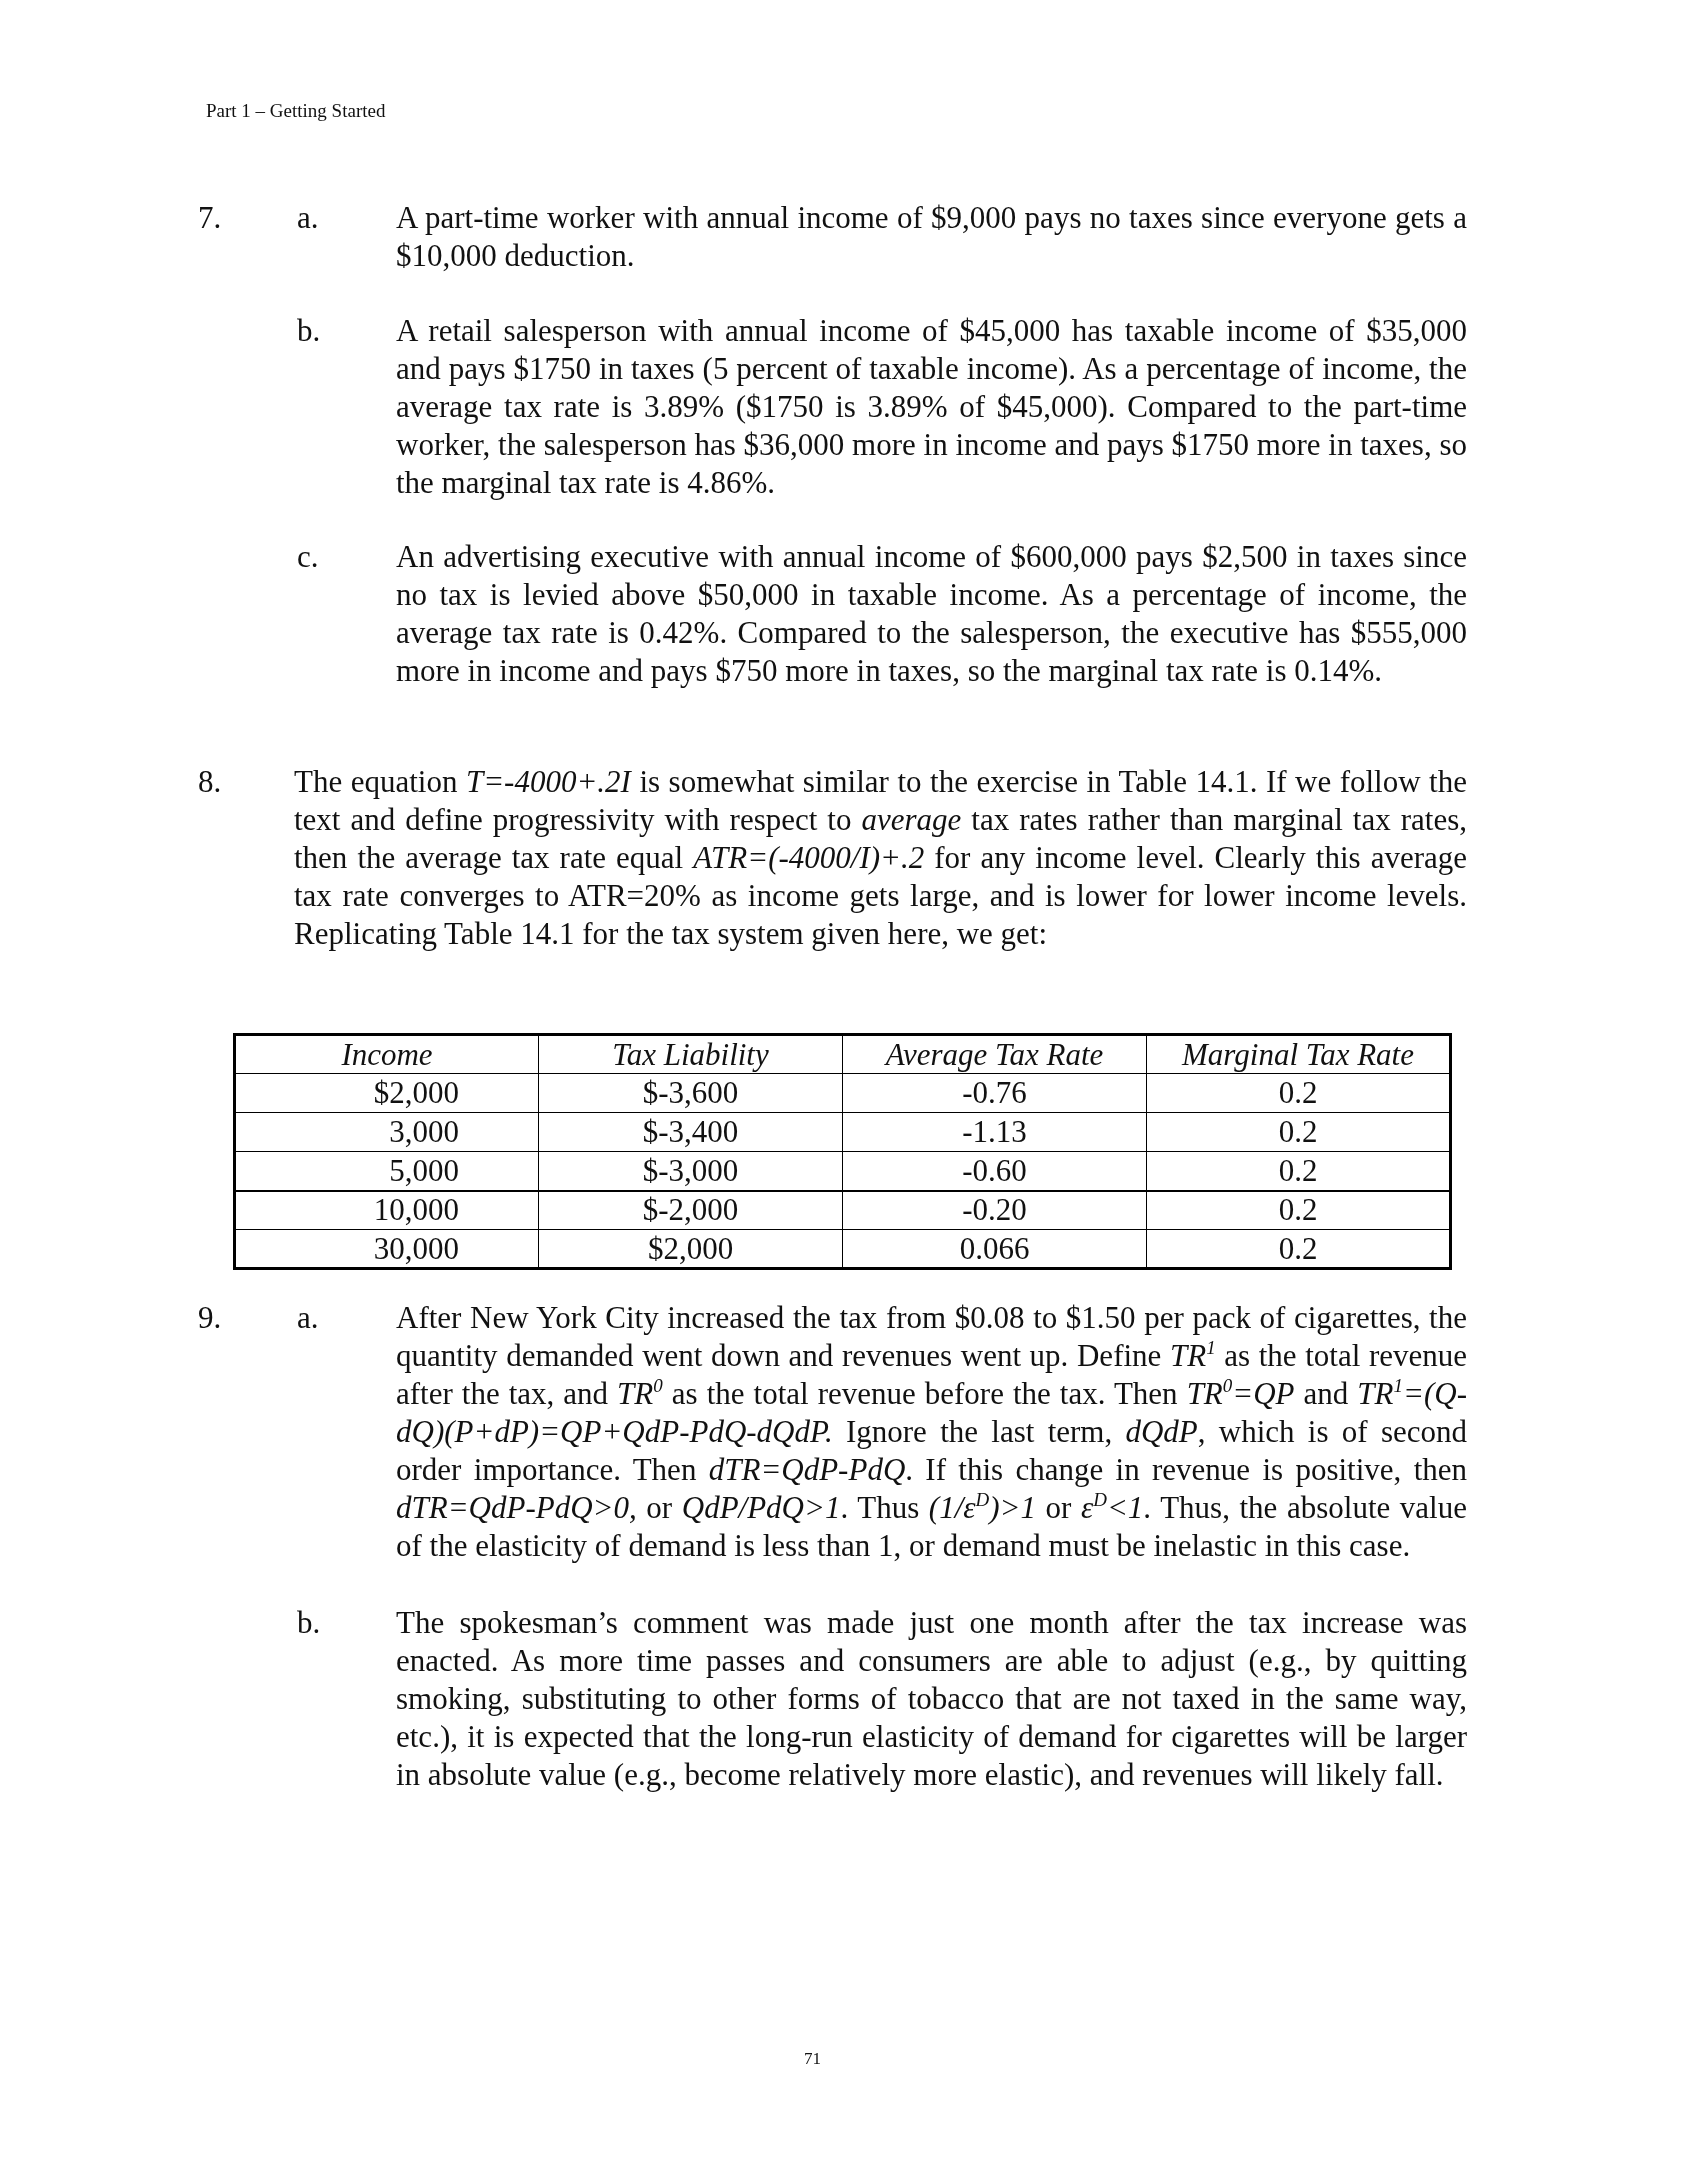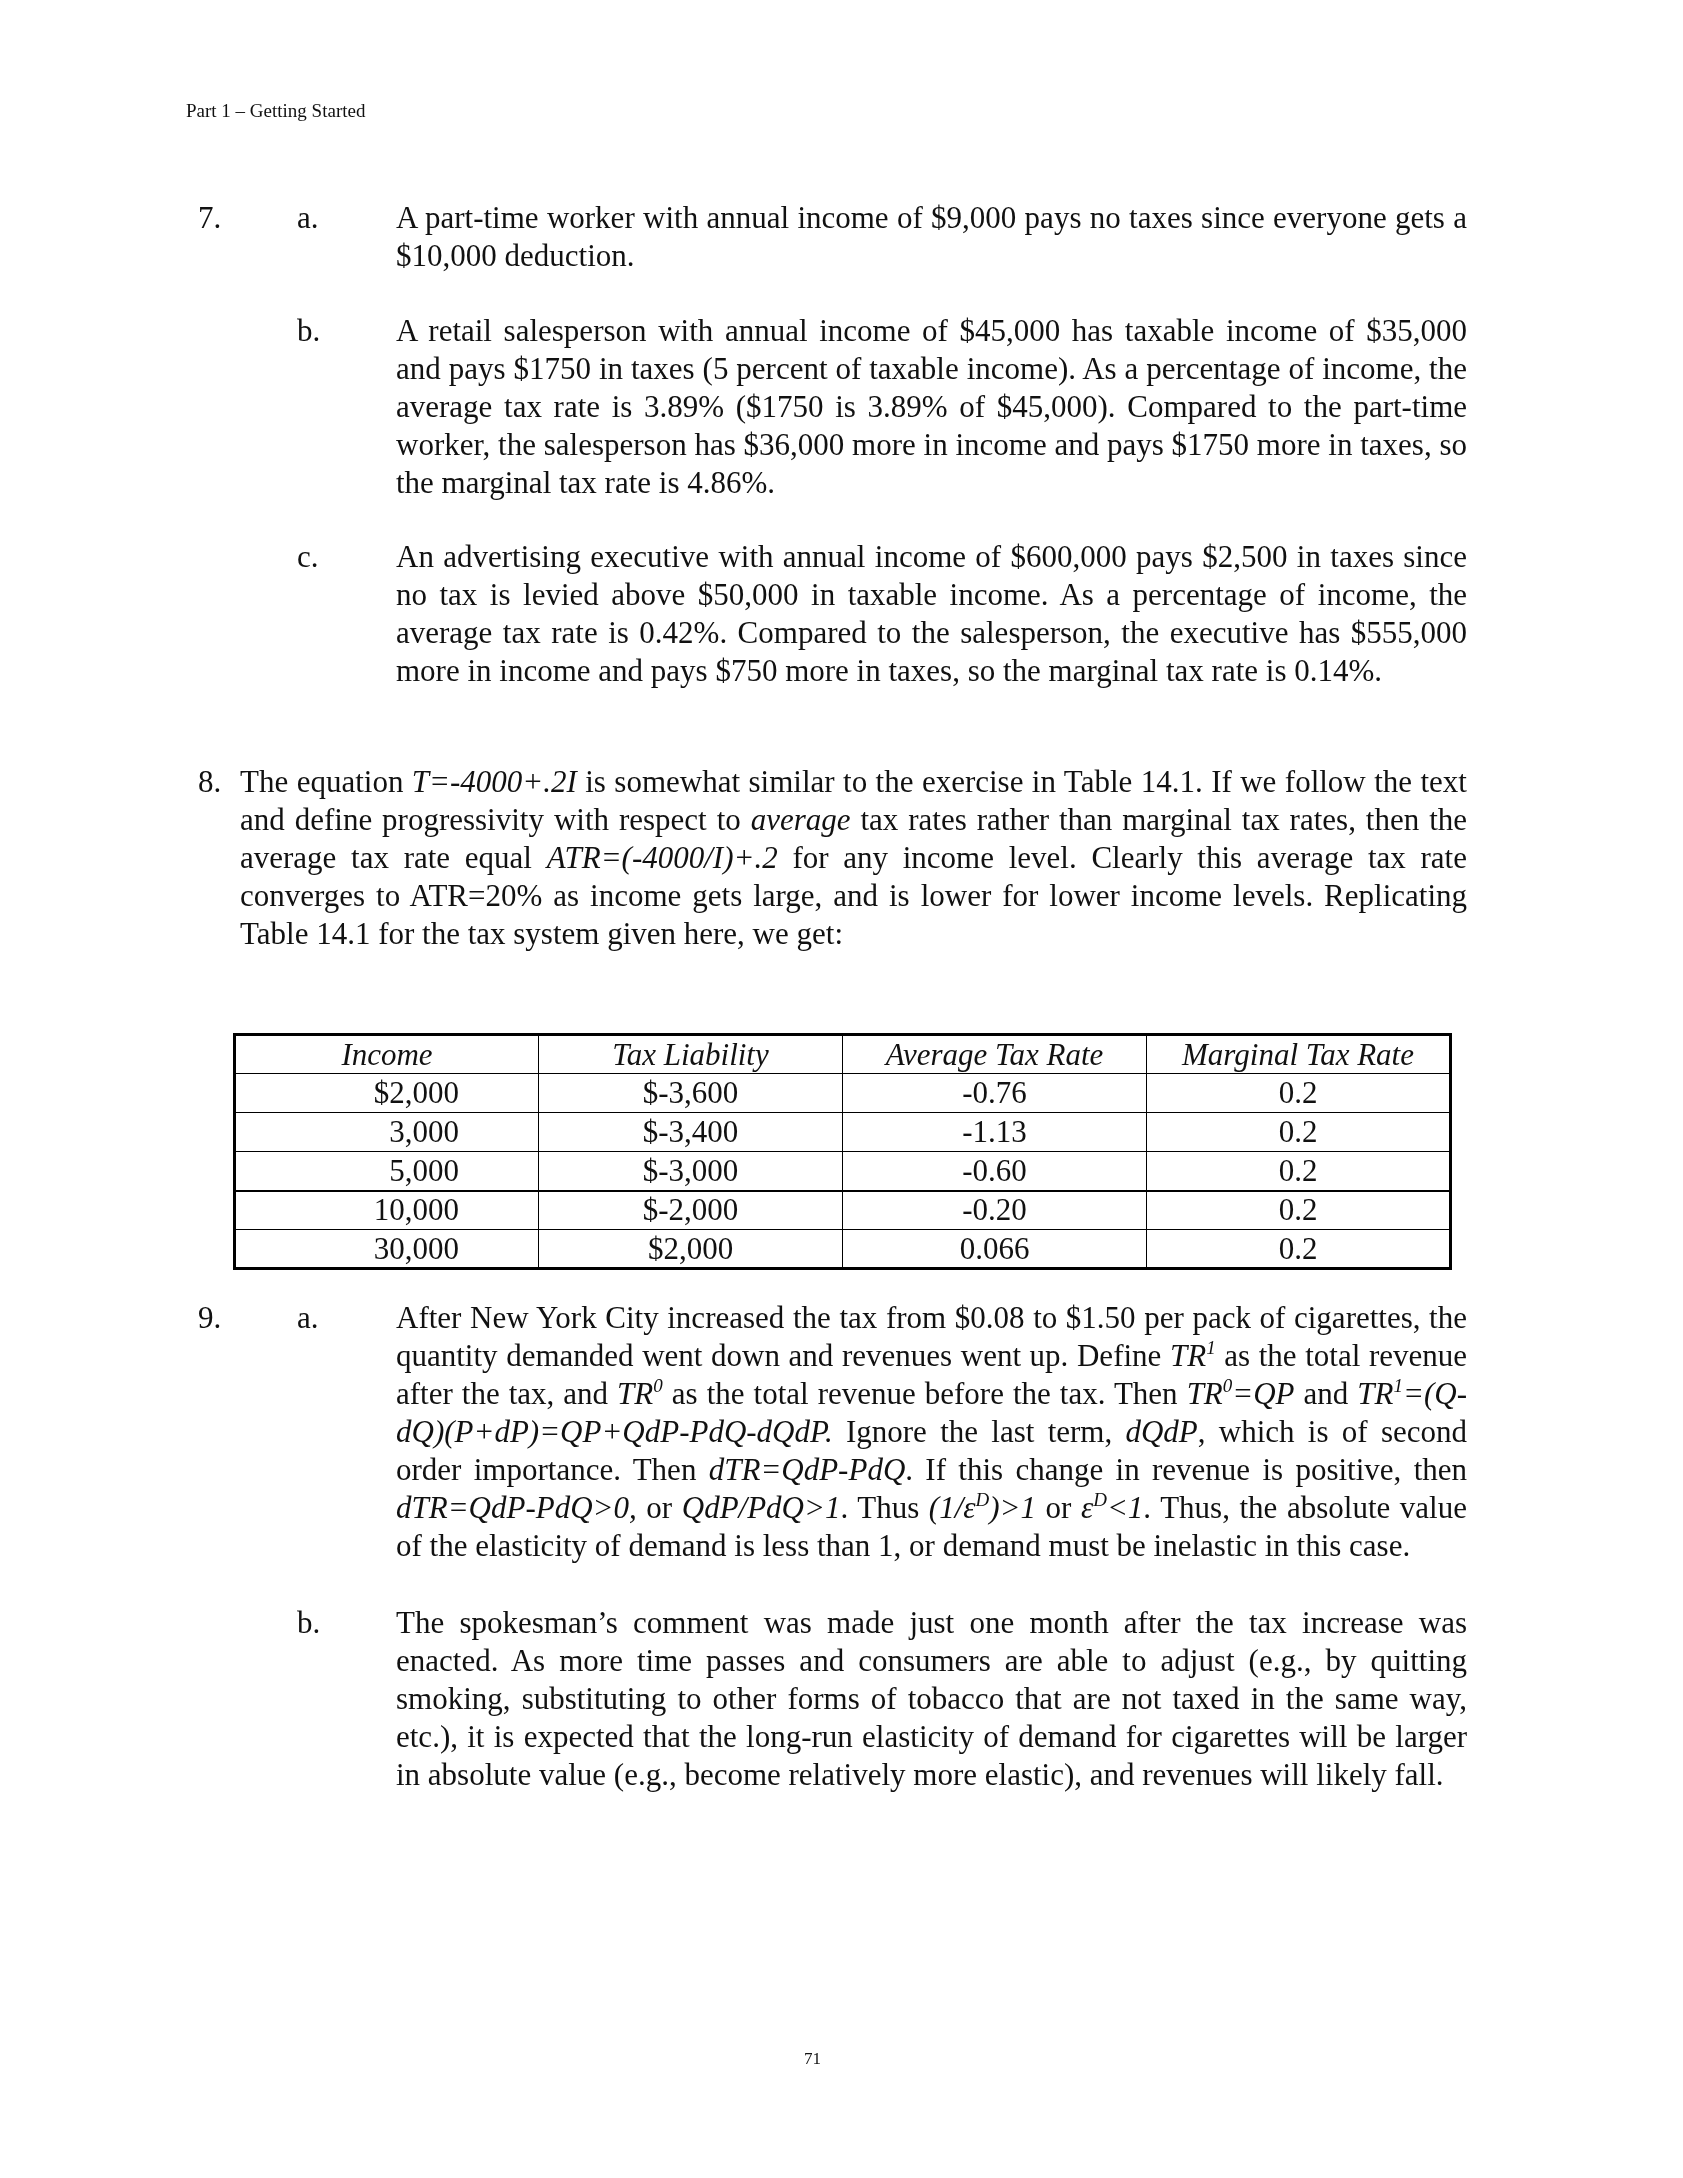--- a/index.html
+++ b/index.html
@@ -5,21 +5,21 @@
     * { margin: 0; padding: 0; box-sizing: border-box; }
     html, body { width: 1683px; height: 2178px; background: #ffffff; }
     body {
       position: relative;
       font-family: "Liberation Serif", "DejaVu Serif", serif;
       color: #111111;
       overflow: hidden;
     }
     .running-header {
       position: absolute;
-      left: 186px;
+      left: 206px;
       top: 99px;
       font-size: 19px;
       line-height: 24px;
     }
     .block {
       position: absolute;
       left: 198px;
       width: 1269px;
       font-size: 31px;
       line-height: 38px;
@@ -32,21 +32,21 @@
     .sub {
       position: absolute;
       left: 99px;
       top: 0;
     }
     .text {
       text-align: justify;
       text-align-last: left;
     }
     .text.sub-text { margin-left: 198px; }
-    .text.main-text { margin-left: 42px; }
+    .text.main-text { margin-left: 96px; }
     .math { font-style: italic; }
     sup.s {
       font-size: 19px;
       line-height: 0;
       vertical-align: 12px;
       font-style: italic;
     }
 
     
     .tax-table {

